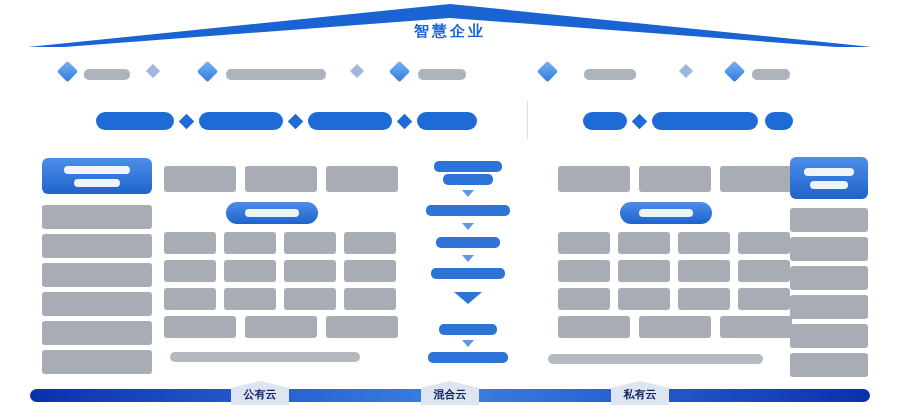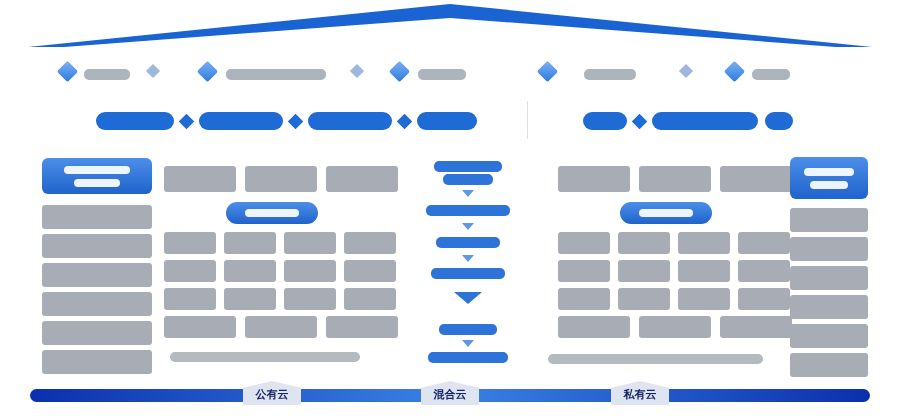--- a/index.html
+++ b/index.html
@@ -47,20 +47,21 @@
            font-size:11px; font-weight:bold; color:#15246b; padding-bottom:3px; }
 </style>
 </head>
 <body>
 
 <div class="canvas">
 
   <svg class="roof" width="900" height="50" viewBox="0 0 900 50">
     <polygon points="28,47 450,4 872,47 836,47 450,18 64,47" fill="#1a63d2"></polygon>
   </svg>
+  <div class="title">智慧企业</div>
 
   <div>
     <span class="cicon" style="left:60px"></span>
     <span class="glabel" style="left:84px;width:46px"></span>
     <span class="dsep" style="left:148px"></span>
 
     <span class="cicon" style="left:200px"></span>
     <span class="glabel" style="left:226px;width:100px"></span>
     <span class="dsep" style="left:352px"></span>
 
@@ -167,17 +168,17 @@
     <span class="wbar" style="width:38px"></span>
   </div>
   <div class="gb gb24" style="left:790px;top:208px;width:78px"></div>
   <div class="gb gb24" style="left:790px;top:237px;width:78px"></div>
   <div class="gb gb24" style="left:790px;top:266px;width:78px"></div>
   <div class="gb gb24" style="left:790px;top:295px;width:78px"></div>
   <div class="gb gb24" style="left:790px;top:324px;width:78px"></div>
   <div class="gb gb24" style="left:790px;top:353px;width:78px"></div>
 
   <div class="bar"></div>
-  <div class="badge" style="left:243px">公有云</div>
+  <div class="badge" style="left:231px">公有云</div>
   <div class="badge" style="left:421px">混合云</div>
   <div class="badge" style="left:611px">私有云</div>
 
 </div>
 
 </body></html>

